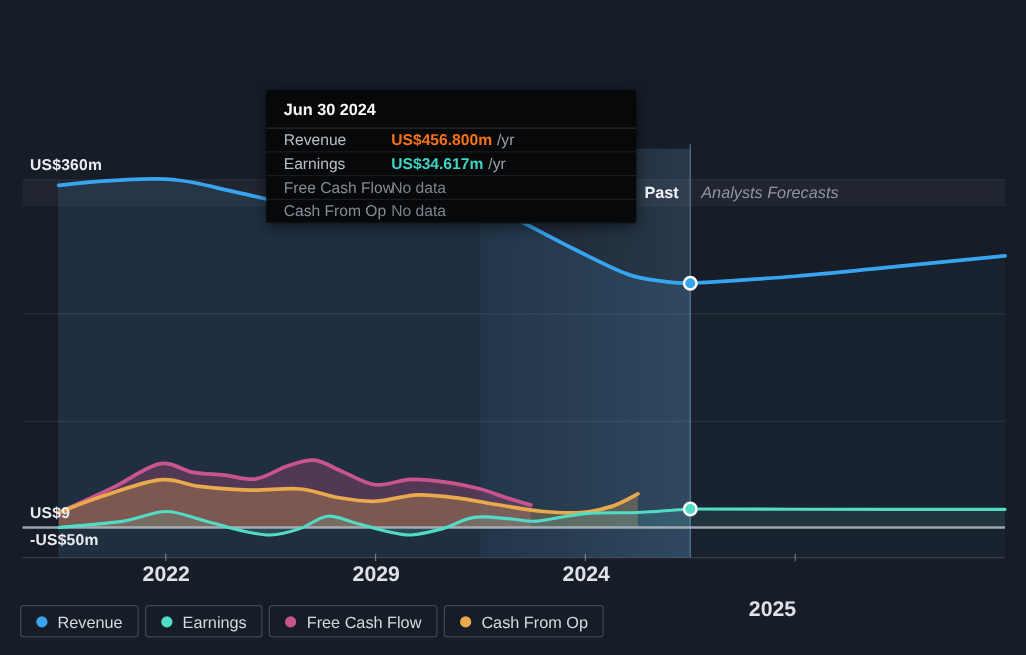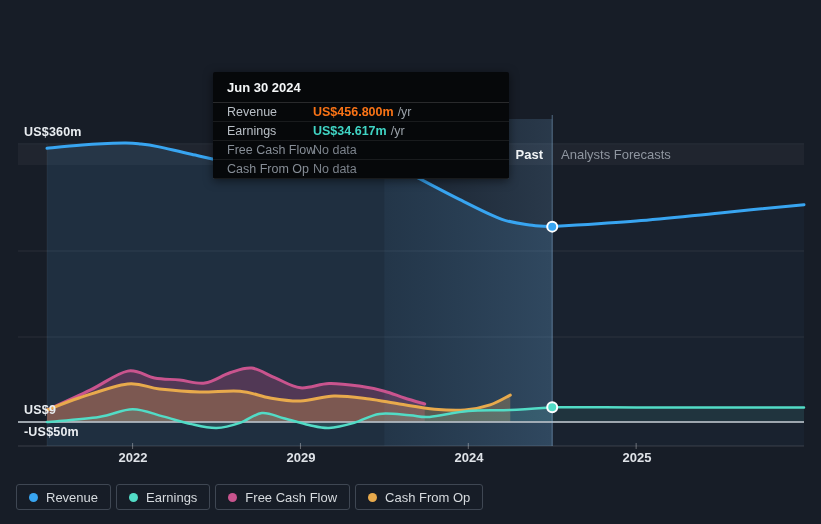--- a/index.html
+++ b/index.html
@@ -12,26 +12,26 @@
   #chart{position:absolute;left:0;top:0;}
   .axis-label{
     position:absolute;left:24px;color:#e9edf1;font-size:12.5px;font-weight:700;
     transform:translateY(-50%);letter-spacing:.2px;
   }
   .y-top{top:132px;}
   .y-zero{top:410px;}
   .y-neg{top:432px;}
   .strip-label{position:absolute;top:154px;transform:translateY(-50%);font-size:13px;}
   .past-label{left:443px;width:100px;text-align:right;color:#f2f5f7;font-weight:700;}
-  .forecast-label{left:561px;color:#8f96a0;}
+  .forecast-label{left:561px;color:#8f96a0;font-style:italic;}
   .x-tick{
     position:absolute;top:450px;width:80px;text-align:center;
-    color:#dfe3e8;font-size:13px;font-weight:700;
+    color:#dfe3e8;font-size:17px;font-weight:700;
   }
-  .xt-0{left:93px;}.xt-1{left:261px;}.xt-2{left:429px;}.xt-3{left:597px;}
+  .xt-0{left:93px;}.xt-1{left:261px;}.xt-2{left:429px;}.xt-3{left:578px;margin-top:28px;}
   
   .tooltip{
     position:absolute;left:213px;top:26px;width:296px;
     background:#06080a;border-radius:2px;color:#dfe3e8;
     box-shadow:0 2px 10px rgba(0,0,0,.5);
     margin-top:46px;
   }
   .tooltip .tt-title{
     font-size:13px;font-weight:700;color:#f5f7f8;
     padding:8px 14px 7px 14px;border-bottom:1px solid rgba(255,255,255,.14);

